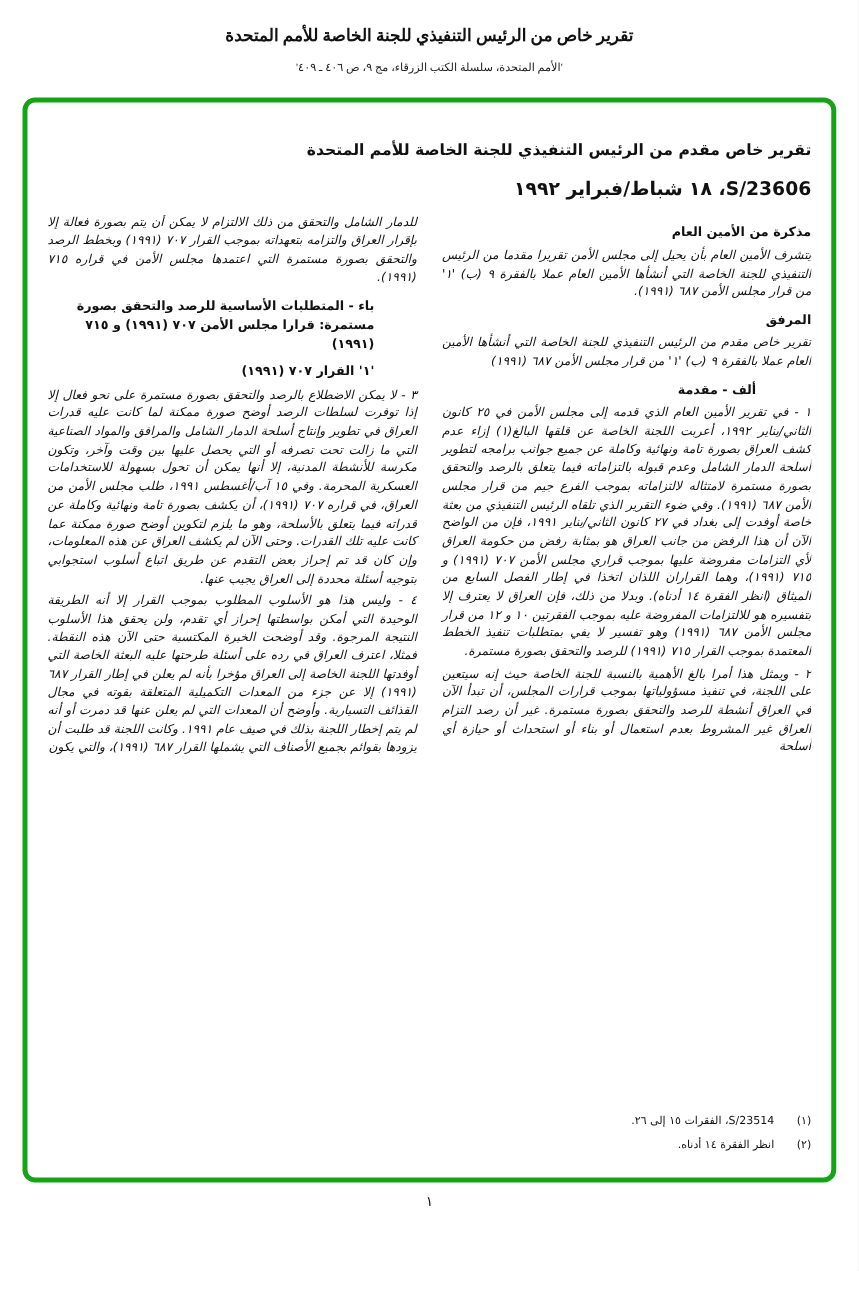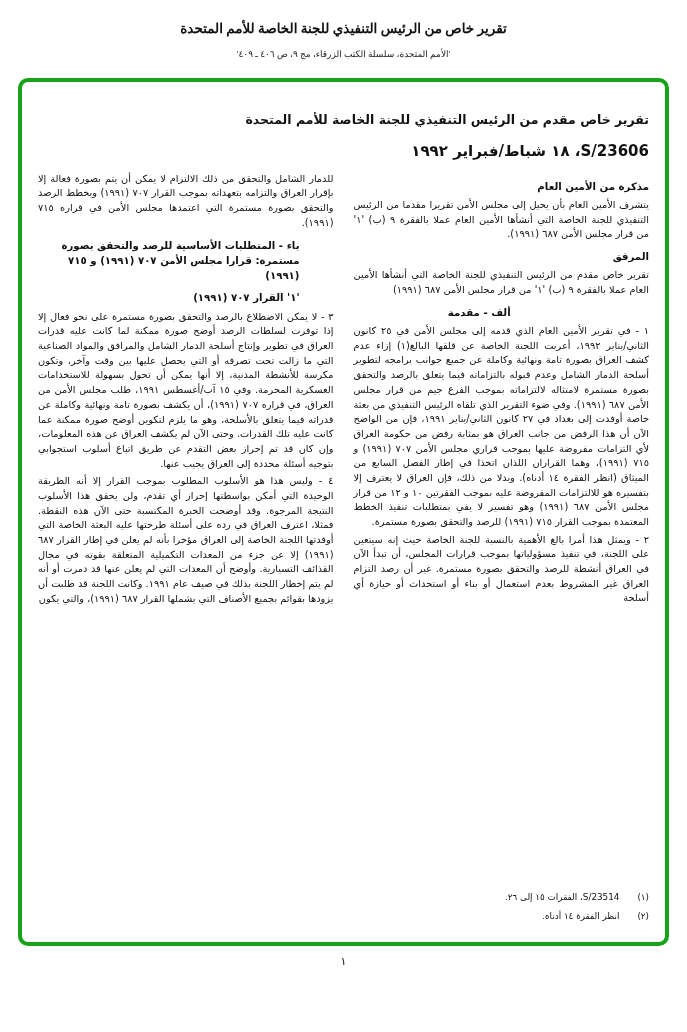--- a/index.html
+++ b/index.html
@@ -21,24 +21,24 @@
     display:flex; flex-direction:column; overflow:hidden; background:#fff;
   }
   .doc-title {
     font-weight:bold; font-size:12.5px; line-height:1.9;
     text-align:right; max-width:600px; color:#111;
   }
   .doc-ref { font-weight:bold; font-size:15px; margin-top:10px; color:#111; }
   
   .columns { display:flex; gap:20px; margin-top:12px; flex:1 1 auto; overflow:hidden; }
   .col { flex:1 1 0; font-size:9.8px; line-height:1.5; text-align:justify; color:#111; }
-  .col p { margin:0 0 3px; }
+  .col p { margin:0 0 3px;font-style:italic; }
   .col .sec-heading { font-size:10.2px; font-weight:bold; margin:7px 0 4px; text-align:right; }
   .col .sec-heading.inset { padding-right:34px; padding-left:10px; }
-  .col .sec-heading.center-ish { padding-right:44px;text-align:center; }
+  .col .sec-heading.center-ish { padding-right:44px; }
   
   .footnotes { margin-top:auto; padding-top:10px; font-size:8.8px; width:56%; color:#111; }
   .footnote { display:flex; gap:18px; align-items:baseline; margin-bottom:9px; }
   .fn-marker { flex:0 0 auto; }
   .fn-text { flex:1 1 auto; text-align:right; }
   
   .page-number { text-align:center; font-size:11px; margin-top:9px; color:#111; }
 </style>
 </head>
 <body>

